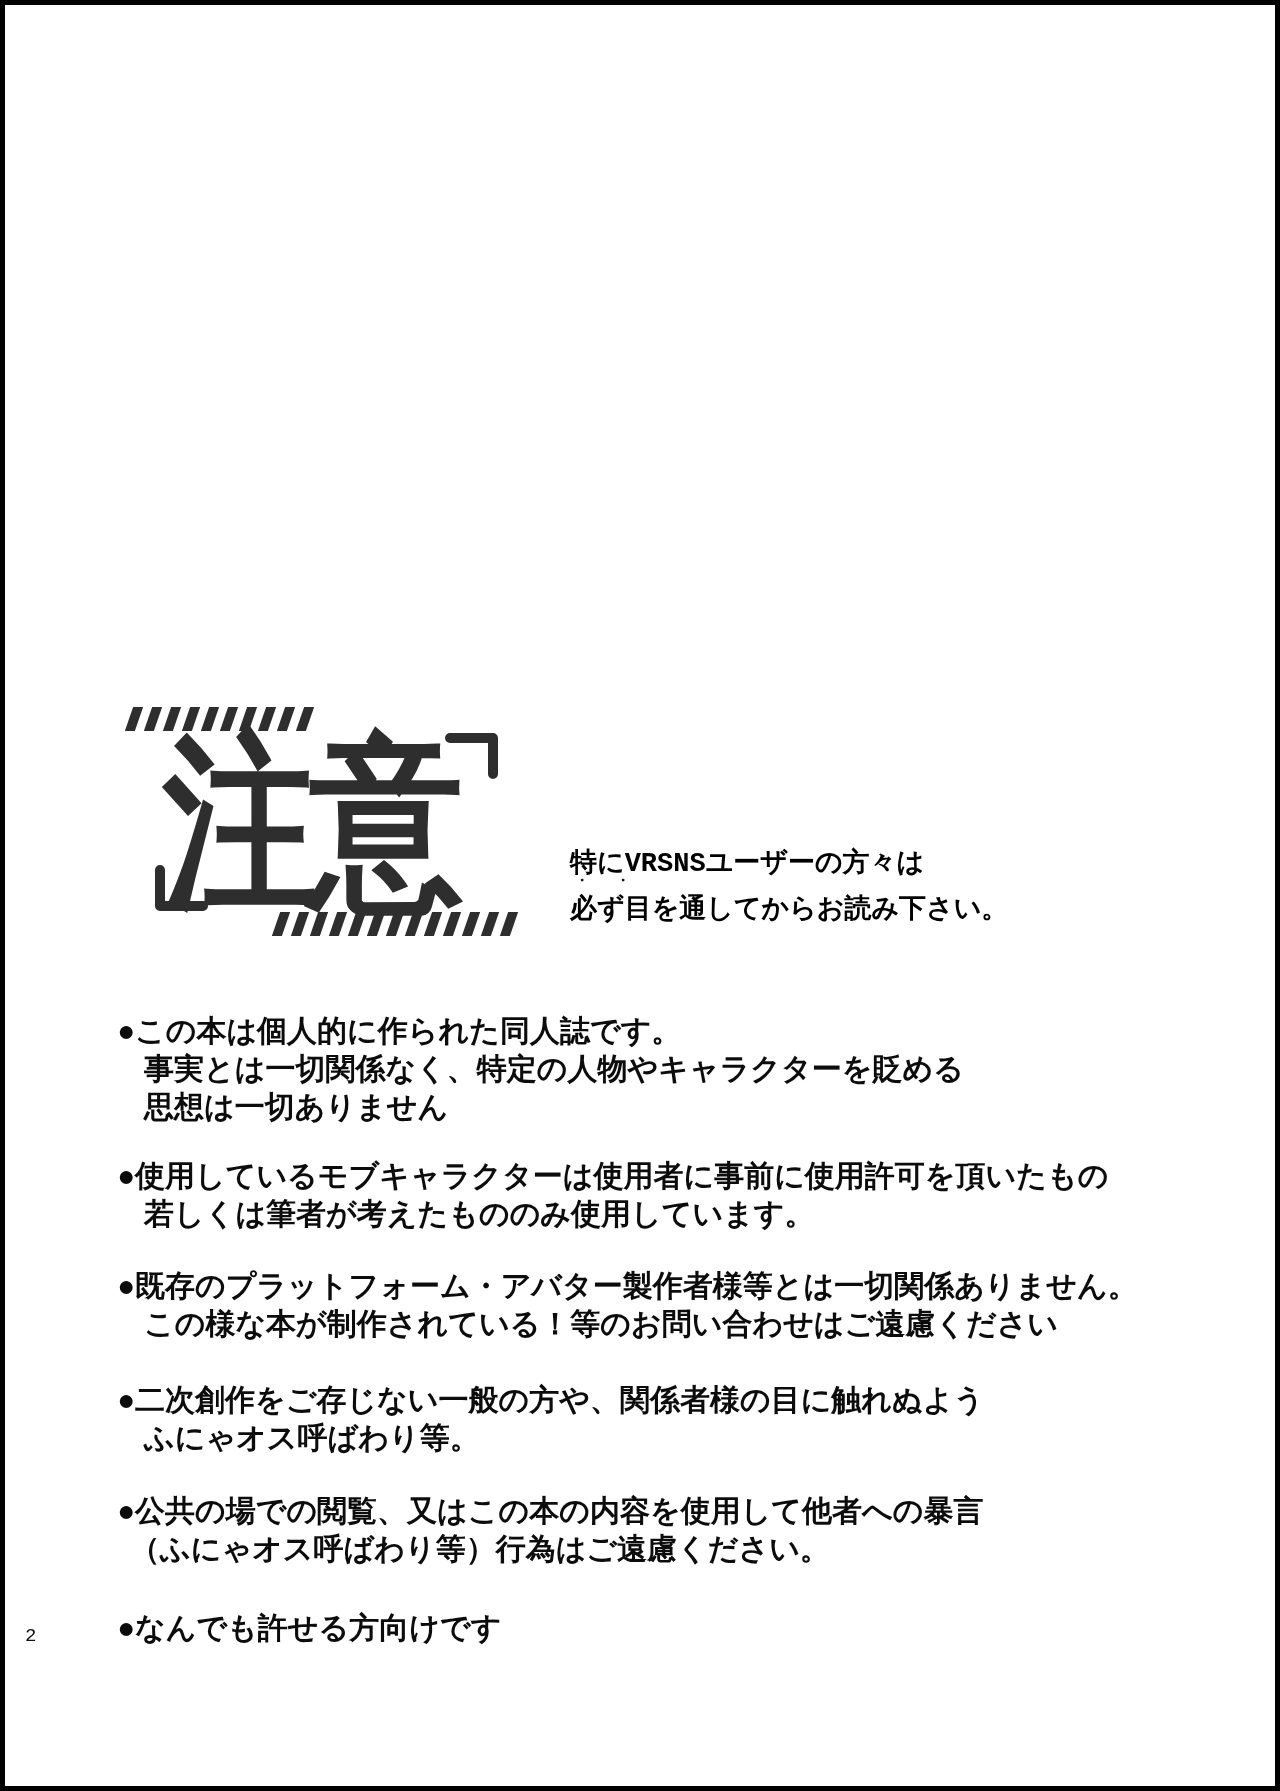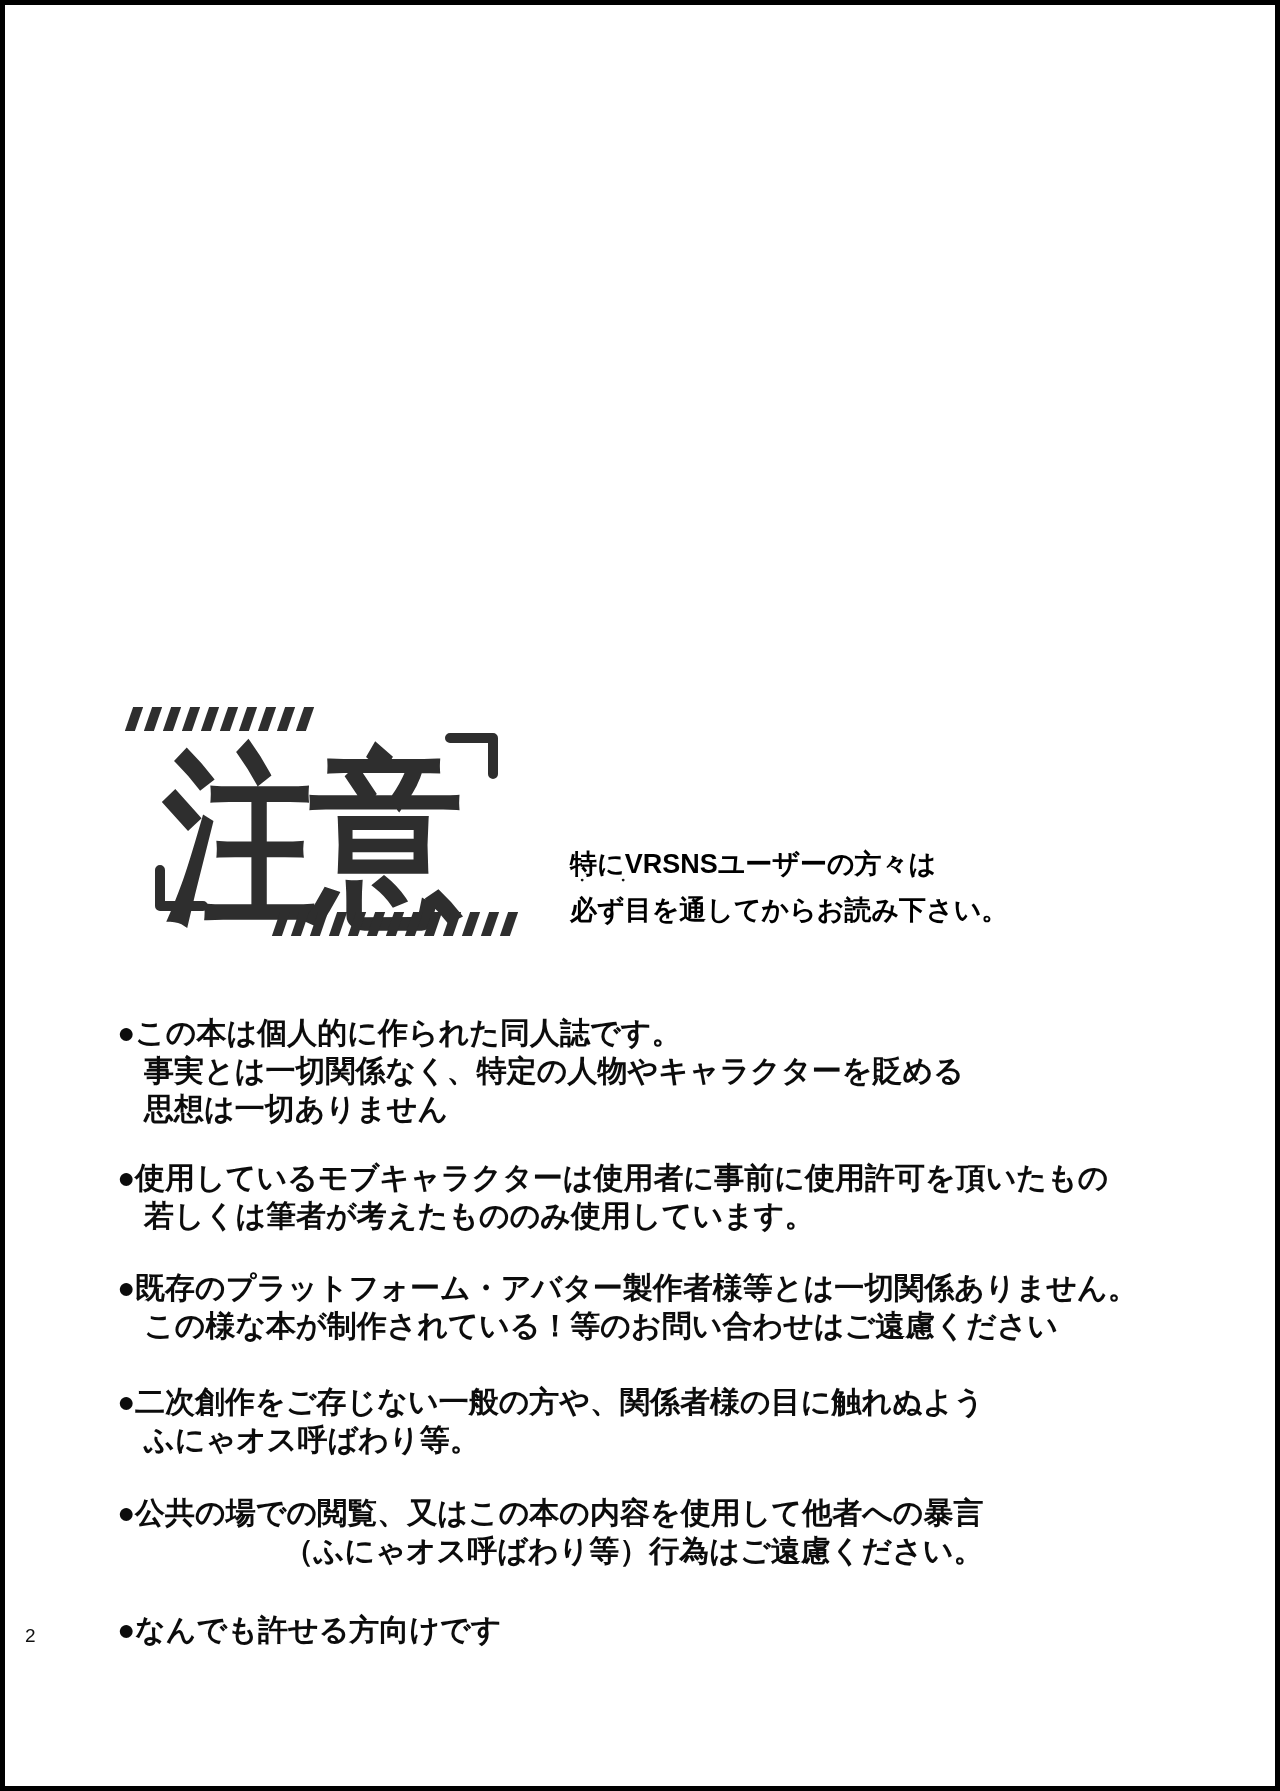--- a/index.html
+++ b/index.html
@@ -6,20 +6,21 @@
   html, body { background: #ffffff; }
   body { font-family: "Liberation Sans", sans-serif; }
 
   .page {
     position: relative;
     width: 1280px;
     height: 1791px;
     background: #ffffff;
     border: 5px solid #000000;
     overflow: hidden;
+    font-family: Liberation Mono, monospace;
   }
 
   
   .slashes { position: absolute; display: flex; }
   .slashes i {
     display: block;
     width: 10px;
     height: 24px;
     background: #2e2e2e;
     transform: skewX(-19deg);
@@ -79,21 +80,21 @@
     color: #0c0c0c;
     white-space: nowrap;
     margin-top: 28px;
   }
   .notice .cont { padding-left: 27px; }
   .notice .hang { padding-left: 13px; }
   .n1 { top: 981px; }
   .n2 { top: 1126px; }
   .n3 { top: 1236px; }
   .n4 { top: 1350px; }
-  .n5 { top: 1461px; text-align: right; }
+  .n5 { top: 1461px; }
   .n6 { top: 1578px; text-align: right; }
 
   .page-number {
     position: absolute;
     left: 20px;
     top: 1620px;
     font-size: 19px;
     font-weight: 400;
     color: #111111;
   }

